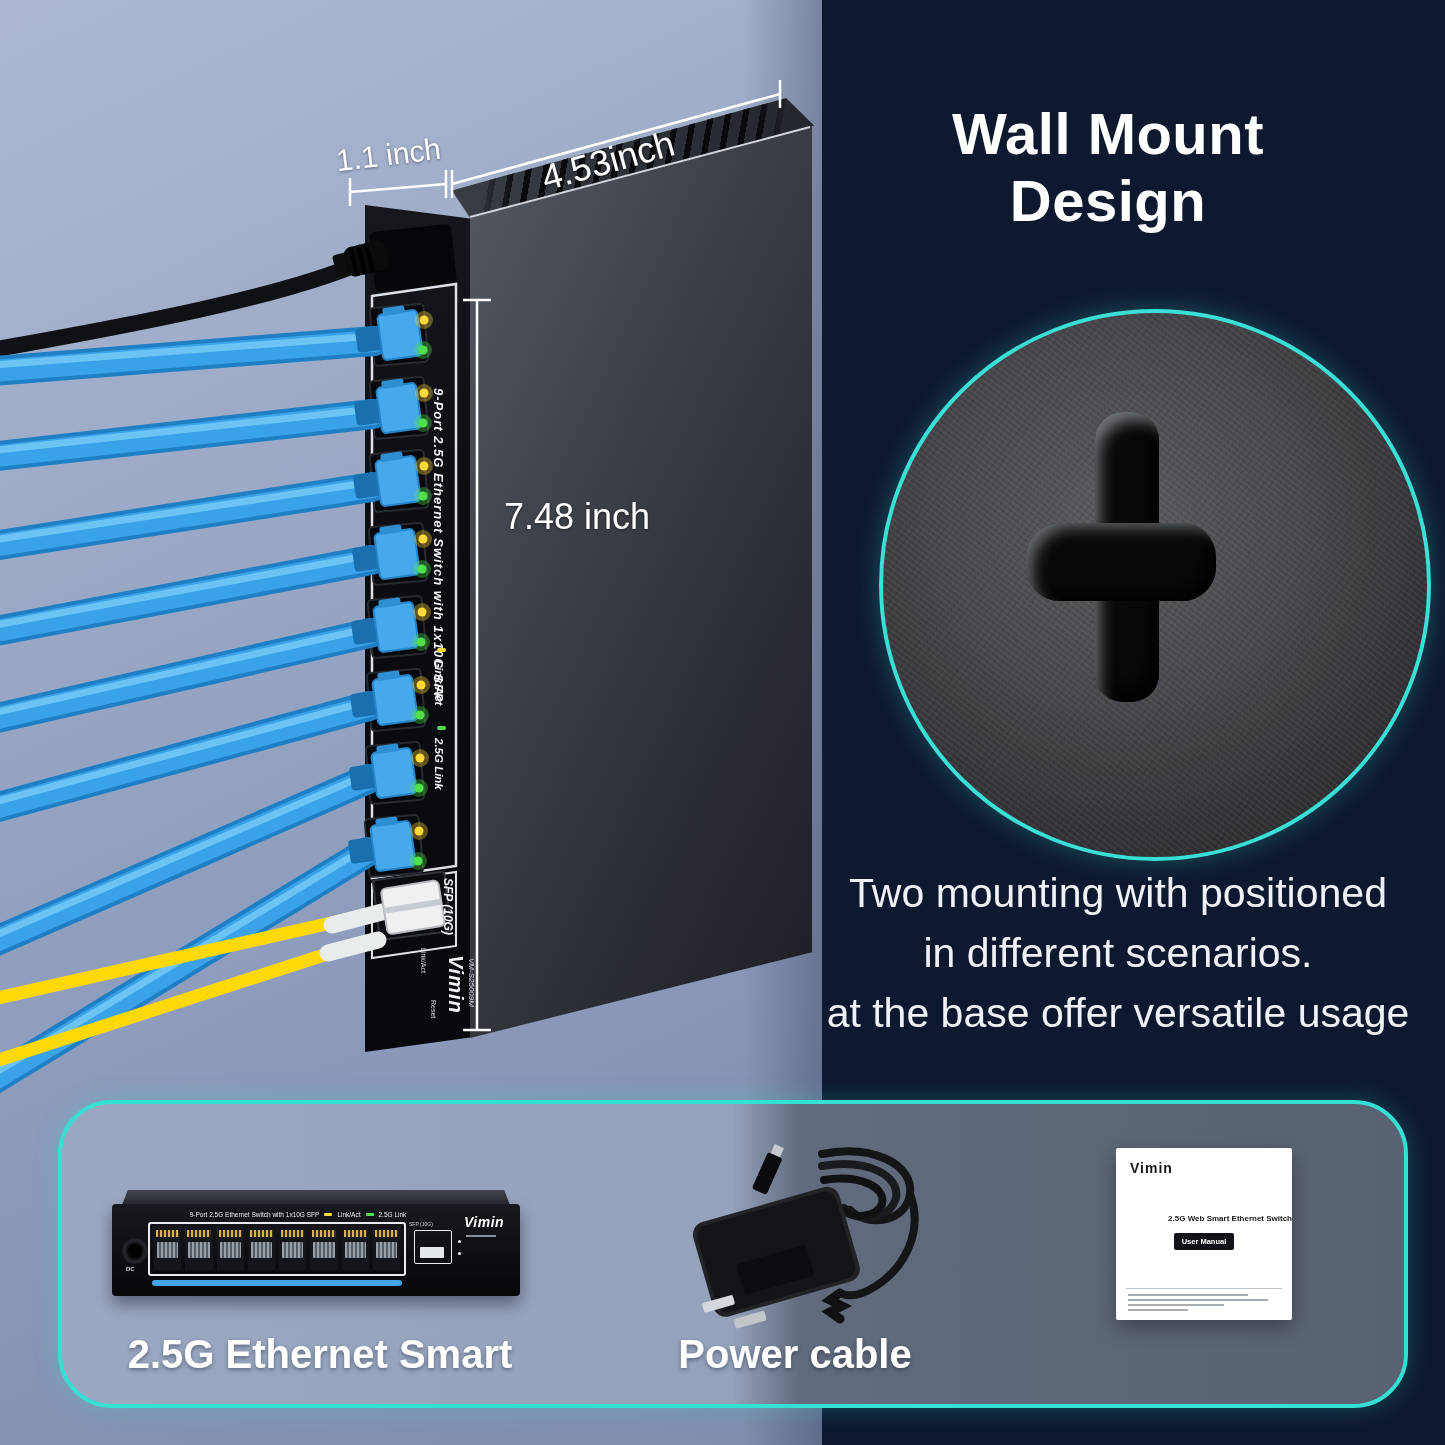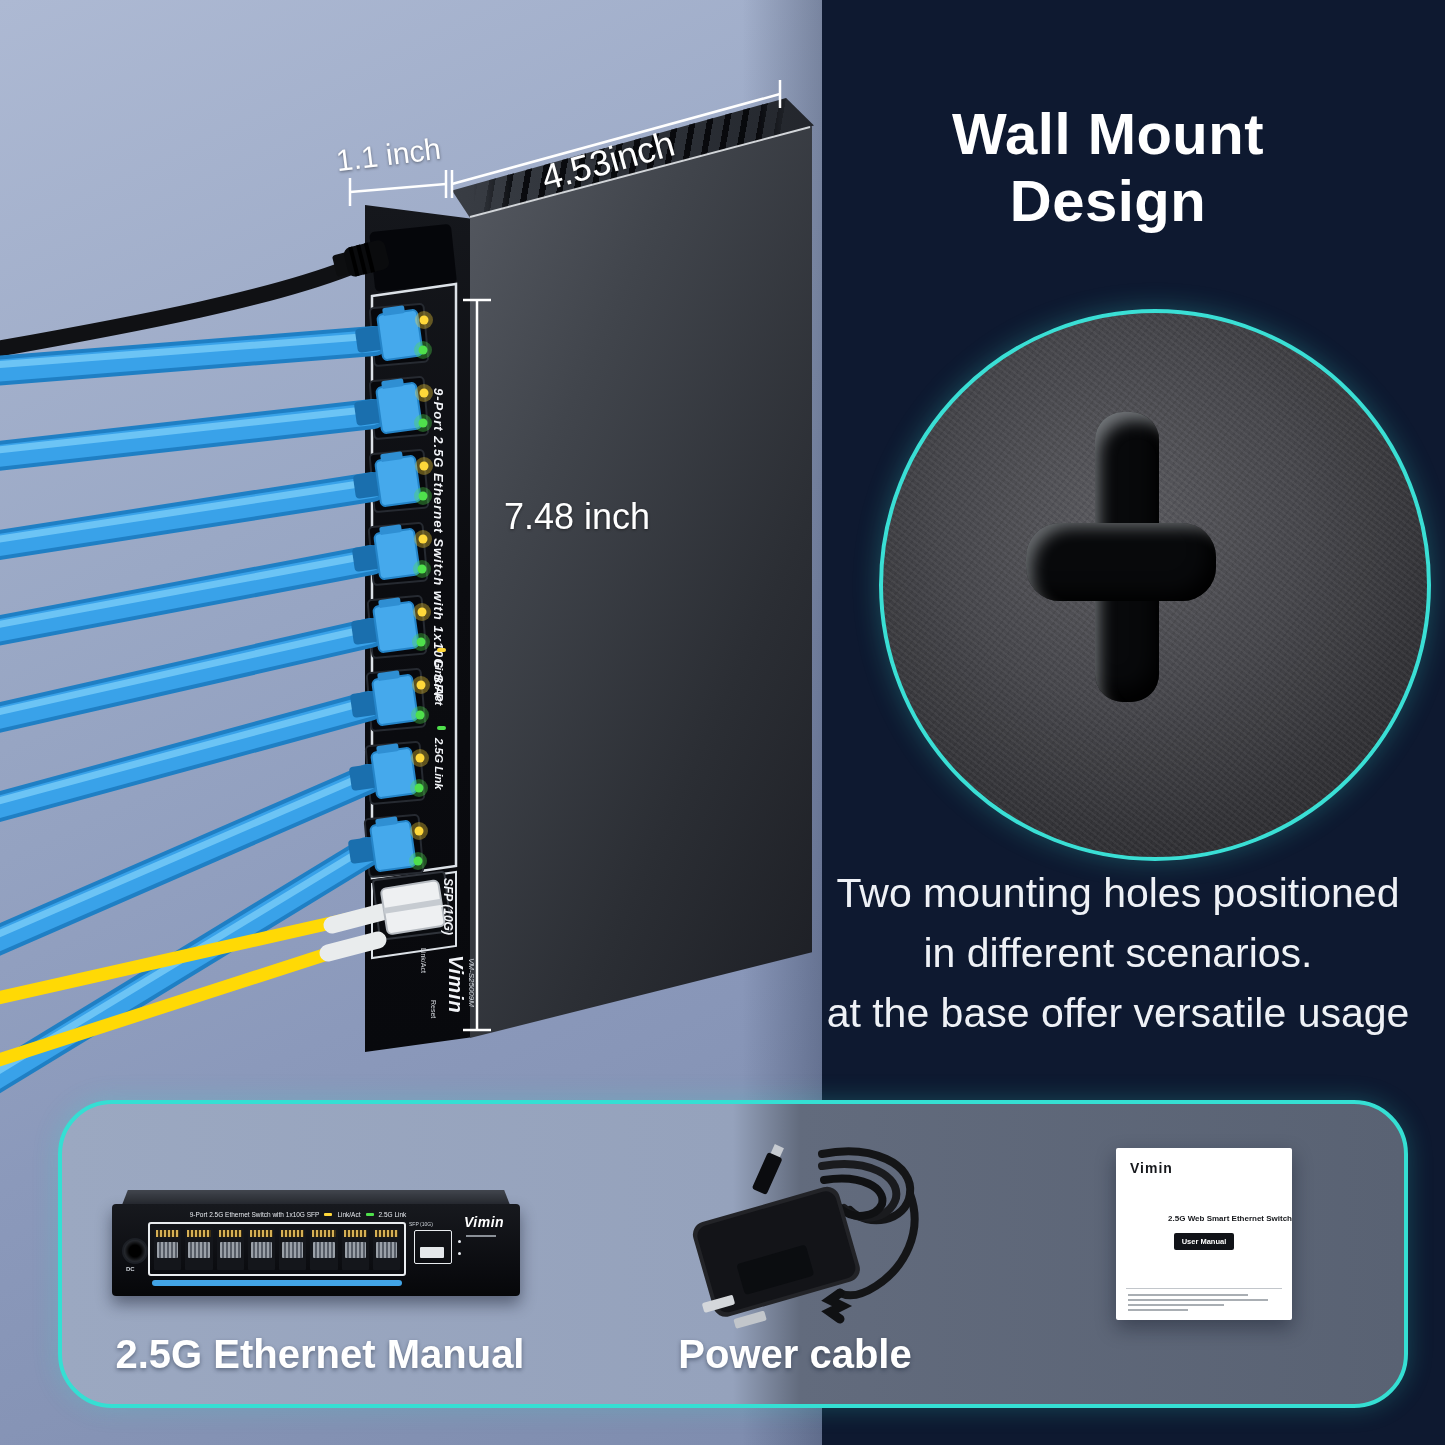--- a/index.html
+++ b/index.html
@@ -363,21 +363,21 @@
 
   <div class="abs title">Wall Mount Design</div>
 
   <div class="abs circle">
     <div class="abs circle-tex"></div>
     <div class="abs hole-v"></div>
     <div class="abs hole-h"></div>
   </div>
 
   <div class="abs desc">
-    <div>Two mounting holes positioned</div>
+    <div>Two mounting with positioned</div>
     <div>in different scenarios.</div>
     <div>at the base offer versatile usage</div>
   </div>
 
   <div class="abs pkg"></div>
 
   <div class="abs mini">
     <div class="abs mini-topface"></div>
     <div class="abs mini-body"></div>
     <div class="abs mini-header">
@@ -461,16 +461,16 @@
     <div class="abs manual-badge-wrap">
       <span class="manual-badge">User Manual</span>
     </div>
     <div class="abs manual-divider"></div>
     <div class="abs fineline" style="left:12px;top:146px;width:120px;"></div>
     <div class="abs fineline" style="left:12px;top:151px;width:140px;"></div>
     <div class="abs fineline" style="left:12px;top:156px;width:96px;"></div>
     <div class="abs fineline" style="left:12px;top:161px;width:60px;"></div>
   </div>
 
-  <div class="abs pkg-label" style="left:95px;top:1332px;width:450px;">2.5G Ethernet Manual</div>
+  <div class="abs pkg-label" style="left:95px;top:1332px;width:450px;">2.5G Ethernet Smart</div>
   <div class="abs pkg-label" style="left:635px;top:1332px;width:320px;">Power cable</div>
 
 </div>
 
 </body></html>

